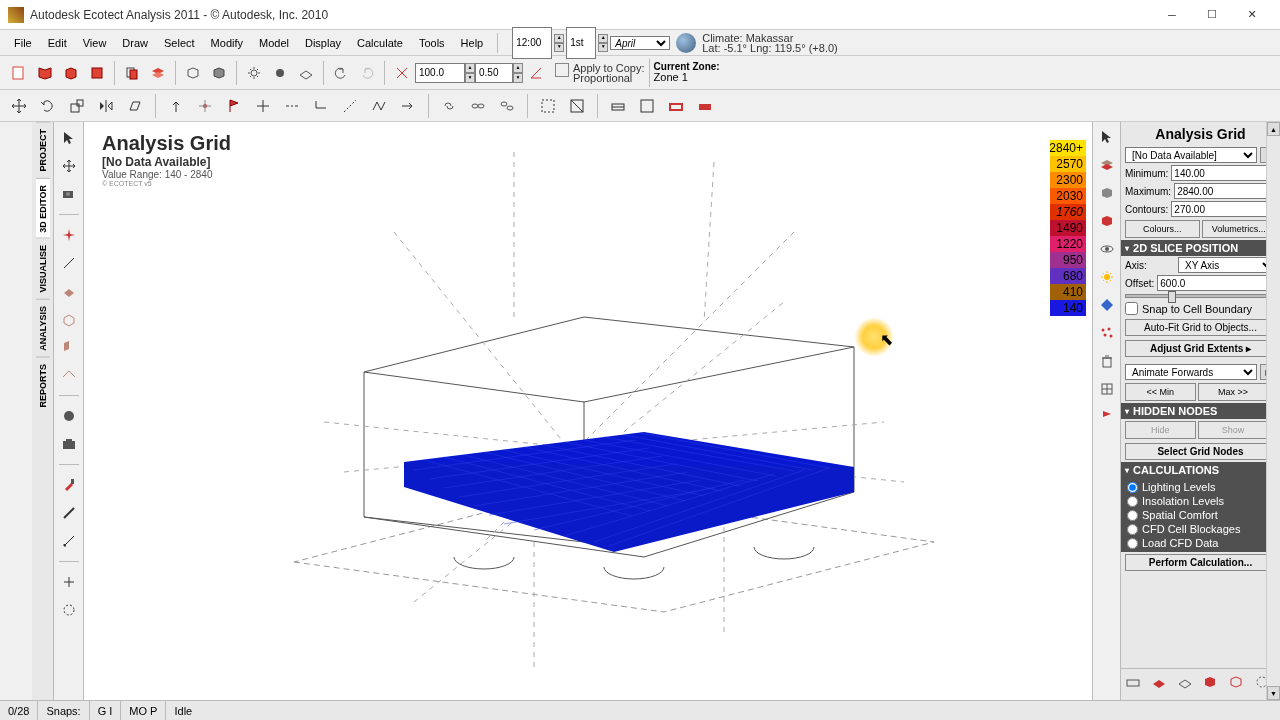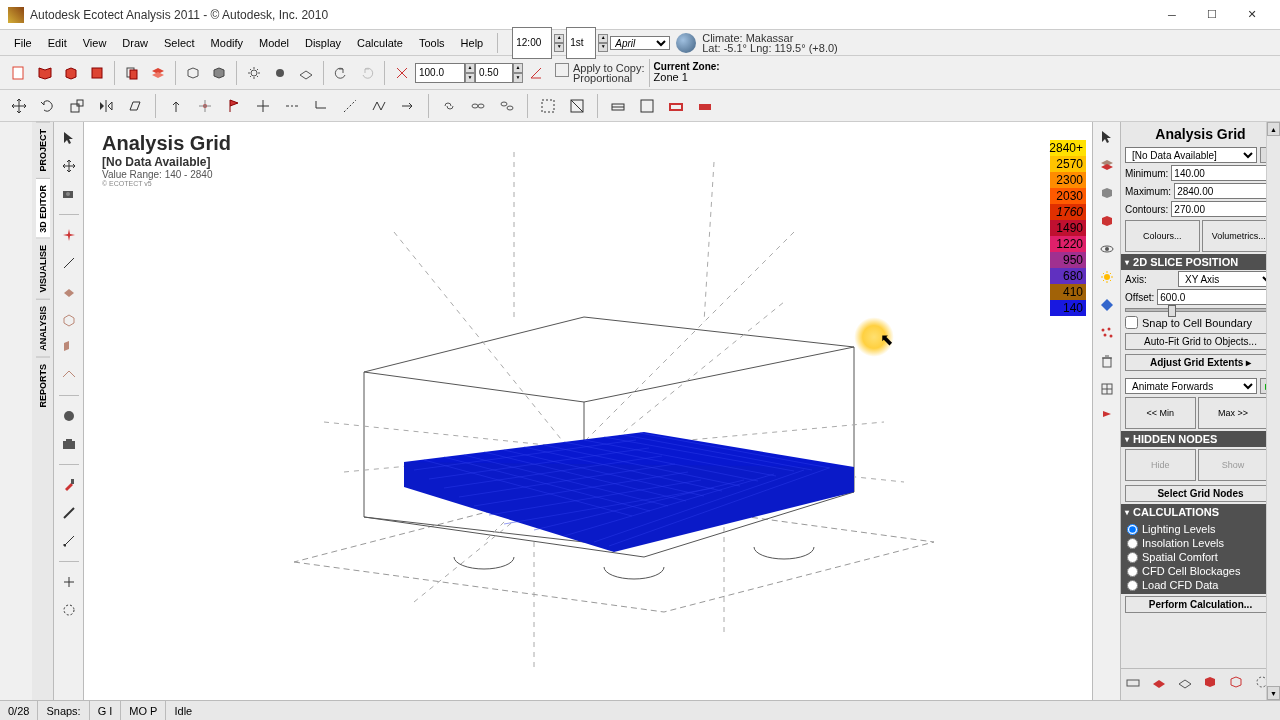--- a/index.html
+++ b/index.html
@@ -64,21 +64,21 @@
 .rightpanel { width:160px; background:#e8e8e8; border-left:1px solid #bbb; display:flex; flex-direction:column; padding:0;}
 .rightpanel .rp-title { font-size:14px; font-weight:bold; padding:4px 8px; text-align:center; background:#e8e8e8;}
 .rp-row { display:flex; align-items:center; padding:1px 4px; gap:3px;}
 .rp-row label { font-size:10px; width:50px;}
 .rp-row input, .rp-row select { flex:1; height:16px; border:1px solid #7a7a7a; font-size:10px; padding:0 2px; background:#fff;}
 .rp-row .sq { width:16px; height:16px; border:1px solid #888; background:#ddd; display:flex; align-items:center; justify-content:center; font-size:8px;}
 .rp-section { background:#505050; color:#fff; font-size:10px; font-weight:bold; padding:2px 4px; display:flex; align-items:center; gap:4px;}
 .rp-section::before { content:"▾"; font-size:8px;}
 .rp-btn { border:1px solid #888; background:#e8e8e8; font-size:10px; padding:2px 4px; text-align:center; cursor:default;}
 .rp-btnrow { display:flex; gap:2px; padding:2px 4px;}
-.rp-btnrow .rp-btn { flex:1; font-size:9px; padding:10px 2px;}
+.rp-btnrow .rp-btn { flex:1; font-size:9px; padding:3px 2px;}
 .rp-radio { display:flex; align-items:center; gap:4px; padding:1px 6px; color:#fff; font-size:10px;}
 .rp-radio input { width:11px; height:11px;}
 .calcbox { background:#505050; padding:2px 0;}
 .rp-bottom { margin-top:auto; height:32px; display:flex; align-items:center; justify-content:space-around; border-top:1px solid #bbb; padding:2px;}
 .rp-bottom .bi { width:22px; height:22px;}
 
 .rp-slider { width:100%; padding:2px 4px;}
 .rp-slider-track { height:4px; background:#bbb; position:relative; border:1px solid #888;}
 .rp-slider-thumb { position:absolute; top:-4px; width:8px; height:12px; background:#ddd; border:1px solid #666;}
 .rp-check { display:flex; align-items:center; gap:4px; padding:2px 4px; font-size:10px;}

